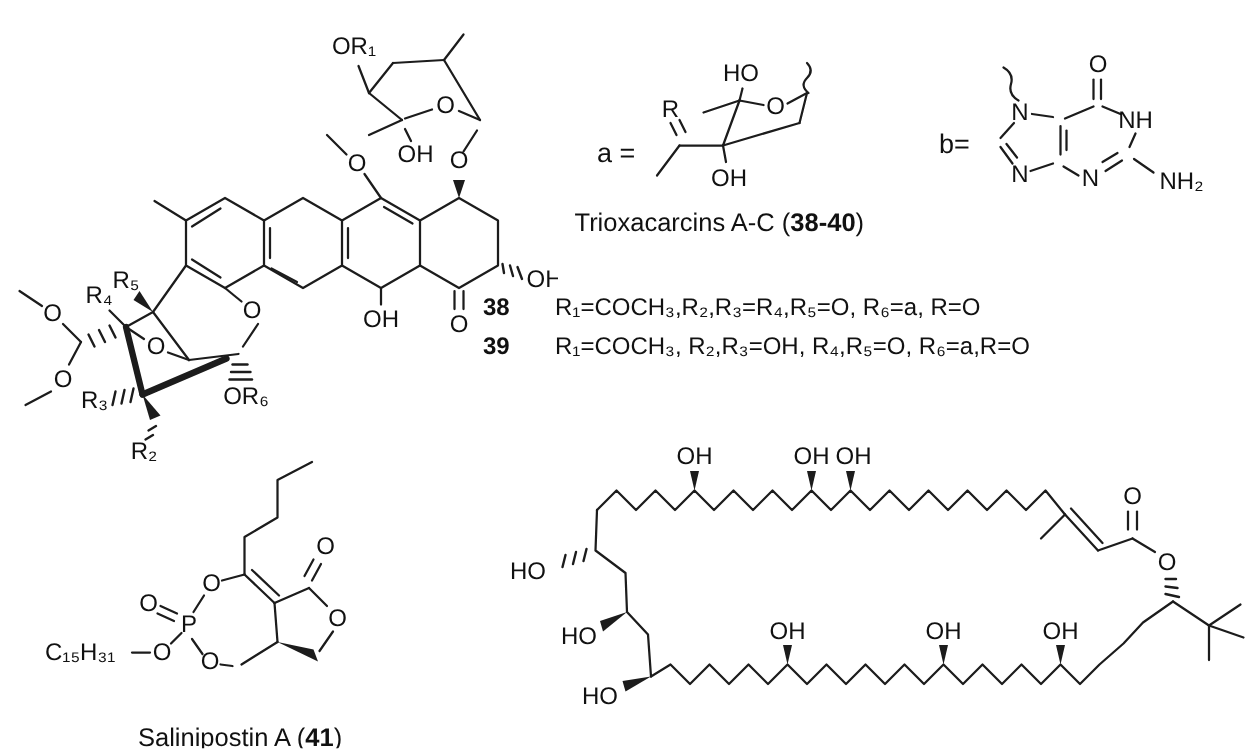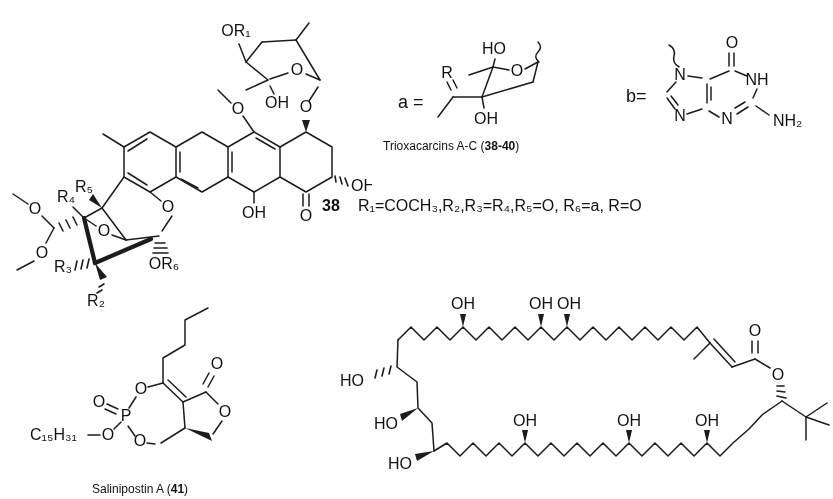--- a/index.html
+++ b/index.html
@@ -5,26 +5,26 @@
   html,body{margin:0;padding:0;background:#fff;}
   #figure{position:relative;width:833px;height:499px;background:#ffffff;overflow:hidden;
           font-family:"Liberation Sans","DejaVu Sans",sans-serif;color:#111;}
   .struct{position:absolute;}
   svg line, svg path, svg polyline{stroke:#1c1c1c;stroke-width:1.5;fill:none;stroke-linecap:round;stroke-linejoin:round;}
   svg line.bold{stroke-width:4.2;}
   svg line.hash{stroke-width:1.6;}
   svg polygon{fill:#1c1c1c;stroke:none;}
   svg text{font-family:"Liberation Sans","DejaVu Sans",sans-serif;font-size:16px;fill:#111;}
   svg text.big{font-size:18px;}
-  .caption{position:absolute;font-size:12px;white-space:nowrap;}
+  .caption{position:absolute;font-size:17px;white-space:nowrap;}
   .caption b{font-weight:bold;}
   .variants{position:absolute;font-size:16px;}
   .variant-row{display:flex;height:26px;align-items:flex-start;white-space:nowrap;}
   .vnum{font-weight:bold;width:28px;}
-  .vtext{margin-left:8px;}
+  .vtext{margin-left:20px;}
 </style>
 </head>
 <body>
 
 <div id="figure">
 
   <svg class="struct" style="left:0;top:0" width="372" height="312" viewBox="0 0 372 312">
 
     <path d="M150,132 L176,147 L176,177 L150,192 L124,177 L124,147 Z"></path>
     <path d="M176,147 L202,132 L228,147 L228,177 L202,192 L176,177"></path>
@@ -170,20 +170,24 @@
     <path d="M81,57 q-7,-4 -5,-11 q2,-7 -5,-11"></path>
   </svg>
 
   <div class="caption" style="left:383px;top:139px"><span>Trioxacarcins A-C (</span><b>38-40</b><span>)</span></div>
 
   <div class="variants" style="left:322px;top:197px">
     <div class="variant-row">
       <span class="vnum">38</span>
       <span class="vtext">R₁=COCH₃,R₂,R₃=R₄,R₅=O, R₆=a, R=O</span>
     </div>
+    <div class="variant-row">
+      <span class="vnum">39</span>
+      <span class="vtext">R₁=COCH₃, R₂,R₃=OH, R₄,R₅=O, R₆=a,R=O</span>
+    </div>
   </div>
 
   <svg class="struct" style="left:28px;top:295px" width="315" height="172" viewBox="0 0 315 172">
     <text x="2" y="145">C₁₅H₃₁</text>
     <line x1="60" y1="140" x2="72" y2="140"></line>
     <text x="80" y="145" text-anchor="middle">O</text>
     <line x1="86" y1="134" x2="93" y2="127"></line>
     <text x="98" y="126" text-anchor="middle">P</text>
 
     <text x="71" y="112" text-anchor="middle">O</text>

